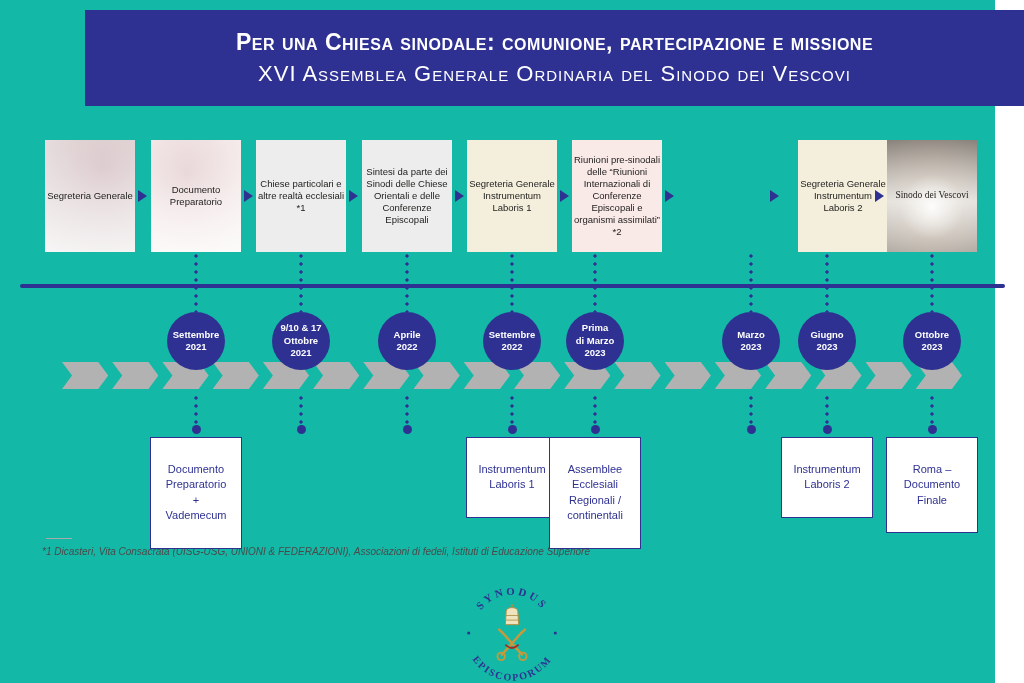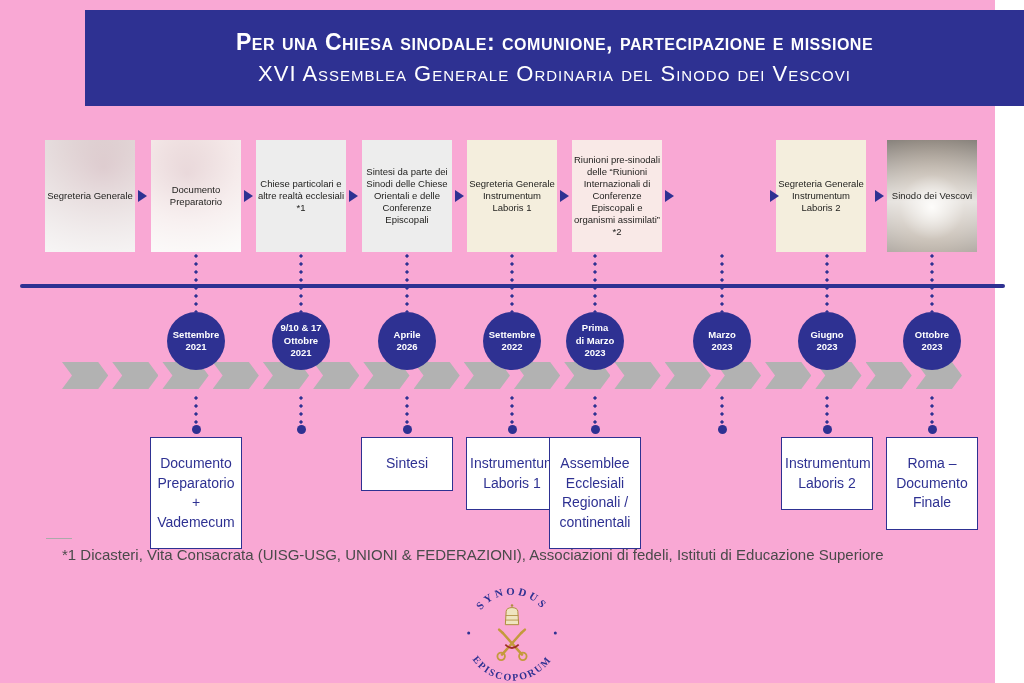--- a/index.html
+++ b/index.html
@@ -1,38 +1,38 @@
 <!DOCTYPE html>
 <html><head>
 <meta charset="utf-8">
 <style>
   html,body{margin:0;padding:0;width:1024px;height:683px;overflow:hidden;background:#fff;}
   *{box-sizing:border-box;}
-  .stage{position:relative;width:995px;height:683px;background:#f9a8d4;font-family:"Liberation Sans",sans-serif;}
+  .stage{position:relative;width:995px;height:683px;background:#14b8a6;font-family:"Liberation Sans",sans-serif;}
 
   
   .header{position:absolute;left:85px;top:10px;width:939px;height:96px;background:#2e3192;
     color:#fff;display:flex;flex-direction:column;justify-content:center;align-items:center;gap:5px;}
   .header .line1{font-variant:small-caps;font-weight:700;font-size:23px;letter-spacing:.5px;}
   .header .line2{font-variant:small-caps;font-weight:400;font-size:22px;letter-spacing:1px;}
 
   
   .pbox{position:absolute;top:140px;width:90px;height:112px;display:flex;align-items:center;justify-content:center;
     text-align:center;font-size:9.5px;line-height:1.25;color:#1d1d1b;padding:4px 1px;}
   .box-gray{background:#ededed;}
   .box-beige{background:#f4eedd;justify-content:center;}
   .box-pink{background:#f9e9e7;}
   .box-photo1{background:linear-gradient(rgba(255,255,255,.74),rgba(255,255,255,.88)),
     radial-gradient(circle at 65% 25%,#6e1f2e 0%,#8c5a5e 40%,#b9aeae 100%);}
   .box-photo2{background:linear-gradient(rgba(255,255,255,.78),rgba(255,255,255,.9)),
     radial-gradient(circle at 40% 30%,#8a2f3a 0%,#c98f8f 50%,#ded7d0 100%);}
   .box-photo3{background:linear-gradient(180deg,rgba(255,255,255,.3) 0%,rgba(255,255,255,.92) 45%,rgba(255,255,255,.92) 100%),
     linear-gradient(180deg,#241b13 0%,#3c2d1e 50%,#8a7a66 100%);}
   .box-photo4{background:linear-gradient(180deg,rgba(255,255,255,.45) 0%,rgba(255,255,255,.85) 55%,rgba(255,255,255,.6) 100%),
-    radial-gradient(circle at 50% 60%,#f5f0e6 0%,#6b5338 40%,#241a10 100%);}
+    radial-gradient(circle at 50% 60%,#f5f0e6 0%,#6b5338 40%,#241a10 100%);font-family:Liberation Serif, serif;}
 
   
   .flow-arrow{position:absolute;top:190px;width:0;height:0;
     border-left:9px solid #2e3192;border-top:6px solid transparent;border-bottom:6px solid transparent;}
 
   
   .divider{position:absolute;left:20px;top:284px;width:985px;height:4px;background:#2e3192;border-radius:2px;}
 
   
   .band{position:absolute;left:62px;top:362px;width:900px;height:27px;display:flex;gap:4px;z-index:1;}
@@ -43,26 +43,26 @@
   .tcol{position:absolute;top:252px;width:110px;display:flex;flex-direction:column;align-items:center;z-index:3;}
   .vdots{width:4px;background-image:radial-gradient(circle,#2e3192 1.5px,transparent 1.7px);
     background-size:4px 8px;background-repeat:repeat-y;background-position:center top;}
   .vdots.up{height:60px;}
   .vdots.down{height:30px;margin-top:24px;}
   .circle{width:58px;height:58px;border-radius:50%;background:#2e3192;color:#fff;display:flex;align-items:center;
     justify-content:center;text-align:center;font-size:9.5px;font-weight:700;line-height:1.3;}
   .circle span{white-space:pre-line;}
   .enddot{width:9px;height:9px;border-radius:50%;background:#2e3192;margin-top:1px;}
   .lbox{margin-top:3px;width:92px;background:#fff;border:1px solid #2e3192;color:#2e3192;
-    font-size:14px;text-align:center;padding:16px 3px;line-height:1.4;}
+    font-size:11px;text-align:center;padding:24px 3px;line-height:1.4;}
   .lbox span{white-space:pre-line;}
 
   
   .fn-rule{position:absolute;left:46px;top:538px;width:26px;border-top:1px solid #aaa;}
-  .footnote{position:absolute;left:62px;color:#4a4a4a;font-size:15px;}
+  .footnote{position:absolute;left:42px;color:#4a4a4a;font-size:10px;font-style:italic;}
   .footnote.f1{top:546px;}
   .footnote.f2{top:558px;}
 
   
   .logo{position:absolute;left:462px;top:583px;width:100px;height:100px;}
   .logo-text{font-family:"Liberation Serif",serif;font-weight:700;fill:#2e3192;}
 </style>
 </head>
 <body>
 
@@ -84,21 +84,21 @@
     </div>
   <div class="pbox box-gray" style="left:362px">
       <span>Sintesi da parte dei Sinodi delle Chiese Orientali e delle Conferenze Episcopali</span>
     </div>
   <div class="pbox box-beige" style="left:467px">
       <span>Segreteria Generale Instrumentum Laboris 1</span>
     </div>
   <div class="pbox box-pink" style="left:572px">
       <span>Riunioni pre-sinodali delle “Riunioni Internazionali di Conferenze Episcopali e organismi assimilati” *2</span>
     </div>
-  <div class="pbox box-beige" style="left:776px">
+  <div class="pbox box-beige" style="left:798px">
       <span>Segreteria Generale Instrumentum Laboris 2</span>
     </div>
   <div class="pbox box-photo4" style="left:887px">
       <span>Sinodo dei Vescovi</span>
     </div>
 
   <div class="flow-arrow" style="left:138px"></div>
   <div class="flow-arrow" style="left:244px"></div>
   <div class="flow-arrow" style="left:349px"></div>
   <div class="flow-arrow" style="left:455px"></div>
@@ -150,25 +150,24 @@
 Ottobre
 2021</span>
       </div>
     <div class="vdots down"></div>
     <div class="enddot"></div>
   </div>
   <div class="tcol" style="left:352px">
     <div class="vdots up"></div>
     <div class="circle">
         <span>Aprile
-2026</span>
-      </div>
-    <div class="vdots down"></div>
-    <div class="enddot"></div>
-    <div class="lbox"><span>Sintesi</span></div>
+2022</span>
+      </div>
+    <div class="vdots down"></div>
+    <div class="enddot"></div>
   </div>
   <div class="tcol" style="left:457px">
     <div class="vdots up"></div>
     <div class="circle">
         <span>Settembre
 2022</span>
       </div>
     <div class="vdots down"></div>
     <div class="enddot"></div>
     <div class="lbox"><span>Instrumentum
@@ -181,21 +180,21 @@
 di Marzo
 2023</span>
       </div>
     <div class="vdots down"></div>
     <div class="enddot"></div>
     <div class="lbox"><span>Assemblee
 Ecclesiali
 Regionali /
 continentali</span></div>
   </div>
-  <div class="tcol" style="left:667px">
+  <div class="tcol" style="left:696px">
     <div class="vdots up"></div>
     <div class="circle">
         <span>Marzo
 2023</span>
       </div>
     <div class="vdots down"></div>
     <div class="enddot"></div>
   </div>
   <div class="tcol" style="left:772px">
     <div class="vdots up"></div>

